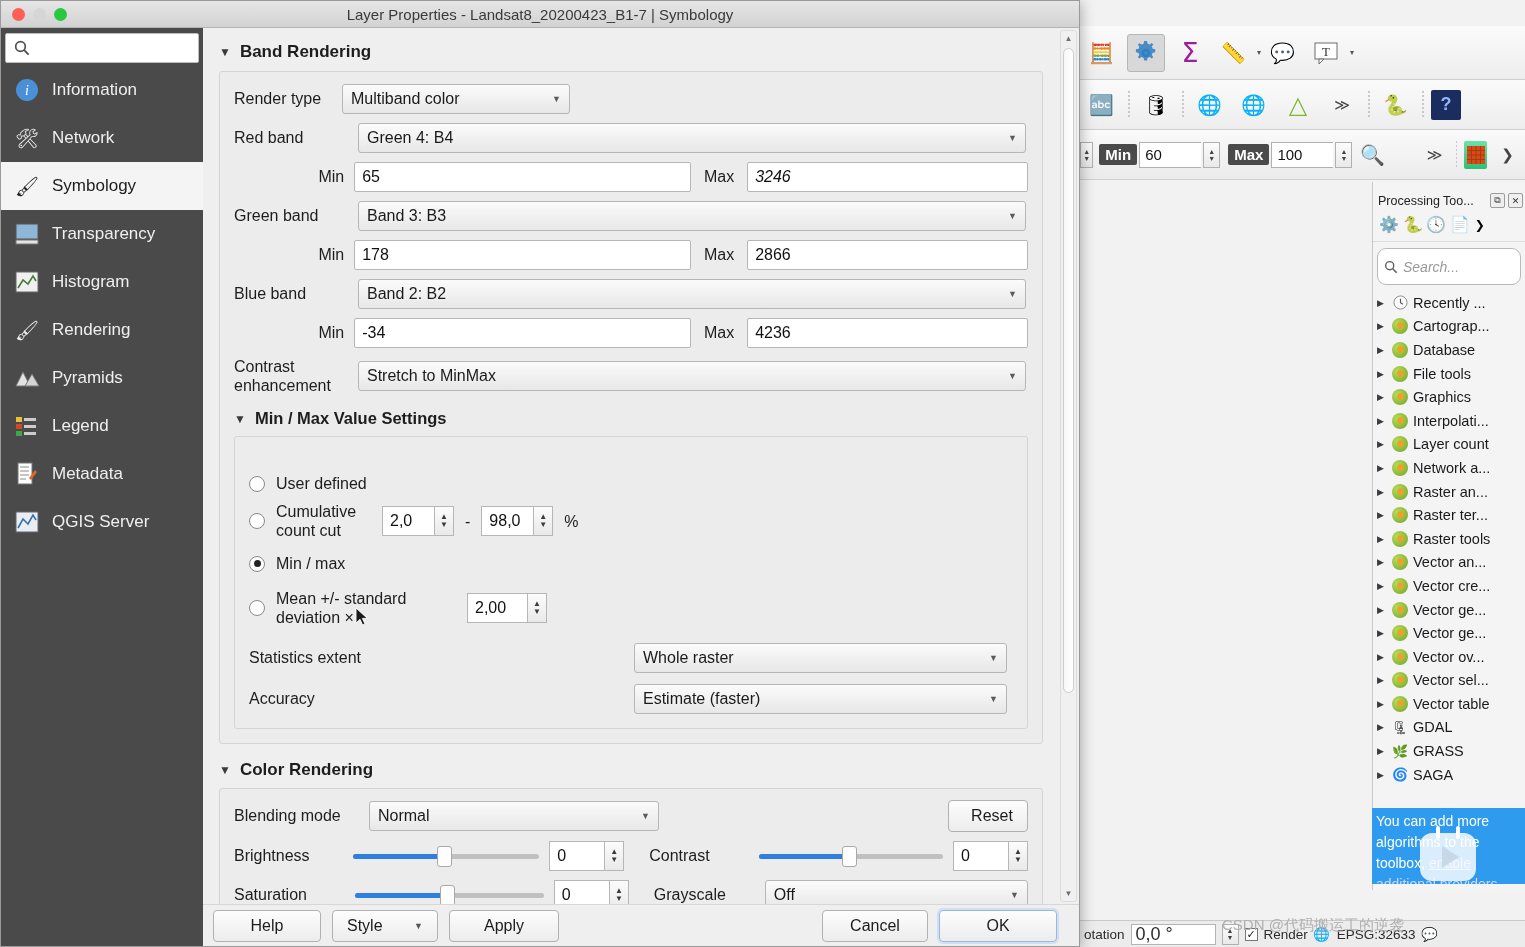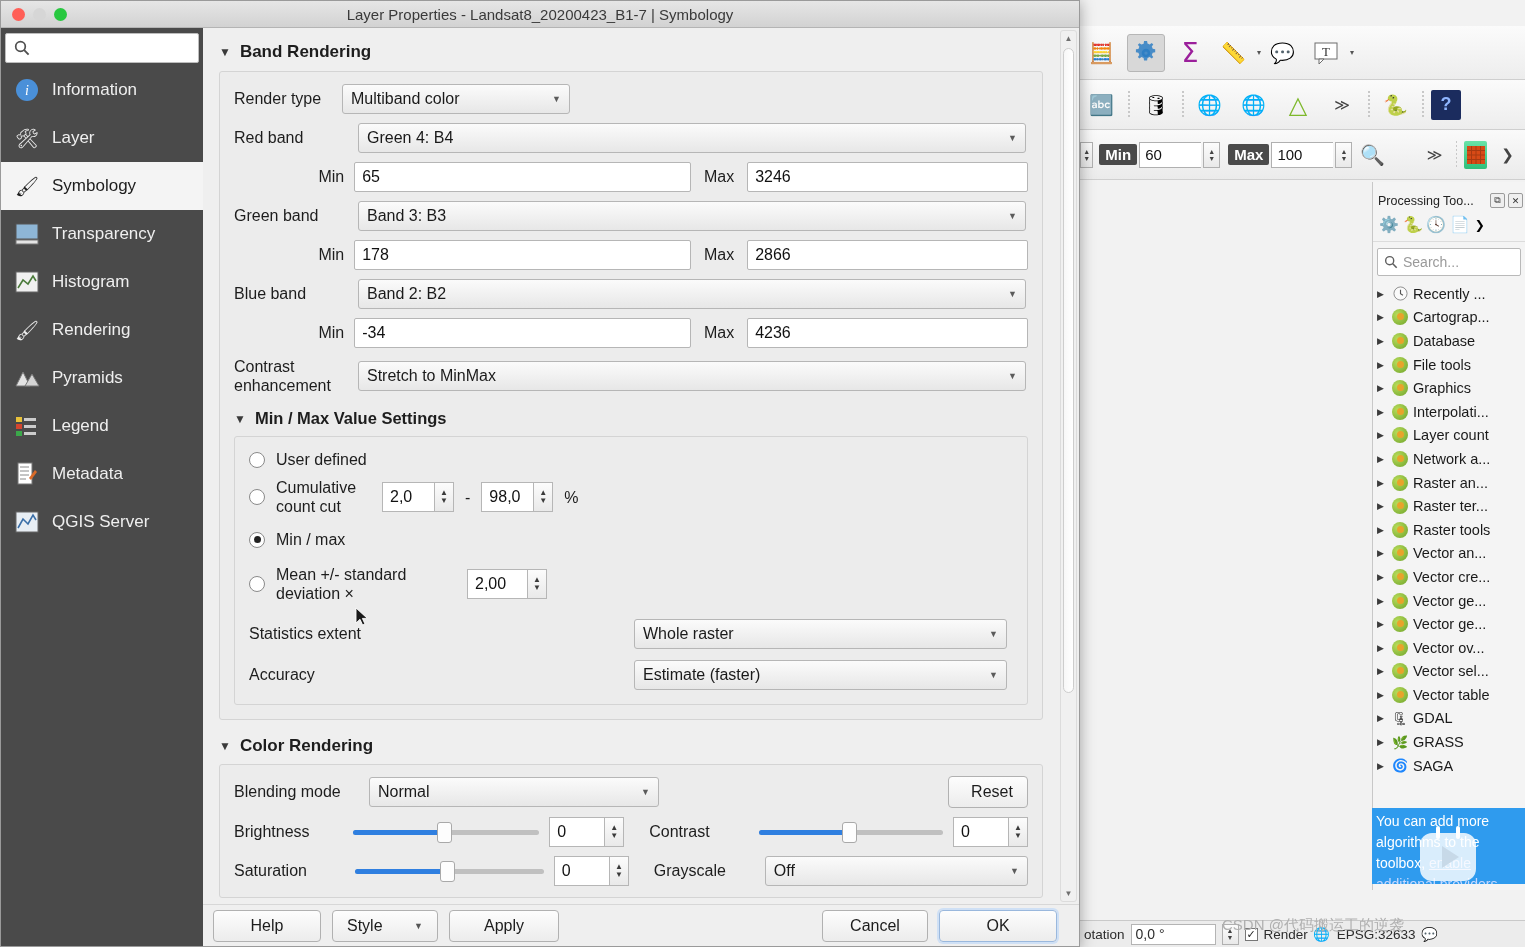--- a/index.html
+++ b/index.html
@@ -58,22 +58,22 @@
     padding: 0 2px 0 5px; font-size: 12.5px; color: #222;
   }
   .dock-title .t { flex: 1; white-space: nowrap; overflow: hidden; }
   .dock-btn { width: 15px; height: 15px; border: 1px solid #9b9b9b; border-radius: 2px;
     font-size: 9px; display: flex; align-items: center; justify-content: center;
     background: #efefef; color: #333; }
   .dock-toolbar { height: 34px; display: flex; align-items: center; gap: 4px; padding-left: 6px;
     border-bottom: 1px solid #dcdcdc; }
   .dock-toolbar .i { font-size: 16px; }
   .search-box {
-    margin: 6px 4px; height: 28px; background: #fff; border: 1px solid #b9b9b9; border-radius: 2px;
-    display: flex; align-items: center; padding: 0 6px; gap: 5px;
+    margin: 6px 4px; height: 37px; background: #fff; border: 1px solid #b9b9b9; border-radius: 9px;
+    display: flex; align-items: center; padding: 0 6px; gap: 5px; font-style: italic;
   }
   .search-box .ph { color: #9a9a9a; font-size: 14px; }
   .tree { padding-left: 4px; }
   .tree-row { display: flex; align-items: center; height: 23.6px; gap: 5px; font-size: 14.5px; color: #1a1a1a; }
   .tree-row .arrow { width: 10px; color: #3b3b3b; font-size: 9px; }
   .qicon { width: 16px; height: 16px; border-radius: 50%;
     background: radial-gradient(circle at 35% 35%, #b9dd5b, #6ea32a);
     position: relative; flex: none; }
   .qicon::after { content: ""; position: absolute; left: 5px; top: 4px; width: 7px; height: 7px;
     border-radius: 50%; background: #e8a32b; }
@@ -98,21 +98,21 @@
   }
   .play-overlay .ear { position: absolute; width: 4px; height: 13px; background: #fff;
     top: -7px; border-radius: 2px; }
 
   .statusbar {
     position: absolute; left: 1080px; top: 920px; width: 445px; height: 27px;
     background: #ececec; border-top: 1px solid #c9c9c9;
     display: flex; align-items: center; gap: 6px; font-size: 13.5px; color: #2c2c2c;
   }
   .st-input { width: 85px; height: 21px; background: #fff; border: 1px solid #b4b4b4;
-    font-size: 14px; padding: 0 4px; line-height: 19px; }
+    font-size: 18px; padding: 0 4px; line-height: 19px; }
   .chk { width: 13px; height: 13px; border: 1px solid #777; background: #fff;
     display: inline-flex; align-items: center; justify-content: center; font-size: 11px; color: #222; }
   .watermark {
     position: absolute; left: 1222px; top: 916px; font-size: 15px; color: #b0b0b0;
     white-space: nowrap; pointer-events: none;
   }
 
   
   .dialog {
     position: absolute; left: 0; top: 0; width: 1080px; height: 947px;
@@ -491,21 +491,21 @@
                   <circle cx="12" cy="12" r="11" fill="#4a90d9"></circle>
                   <text x="12" y="17" font-size="14" font-style="italic" font-family="'Liberation Serif',serif" text-anchor="middle" fill="#fff">i</text>
                 </svg>
               </span>
               <span>Information</span>
             </div>
             <div class="side-item">
               <span class="side-ico">
                 <span style="font-size:19px;">🛠</span>
               </span>
-              <span>Layer</span>
+              <span>Network</span>
             </div>
             <div class="side-item selected">
               <span class="side-ico">
                 <span style="font-size:19px;">🖌</span>
               </span>
               <span>Symbology</span>
             </div>
             <div class="side-item">
               <span class="side-ico">
                 <svg width="24" height="22" viewBox="0 0 24 22">
@@ -605,21 +605,21 @@
               <span class="combo" style="width:668px;">
                 <span class="cv">Green 4: B4</span>
                 <span class="ar">▼</span>
               </span>
             </div>
 
             <div class="row">
               <span class="lbl-w" style="width:124px;text-align:right;padding-right:10px;">Min</span>
               <span class="tinput" style="width:348px;">65</span>
               <span class="lbl-w" style="width:58px;text-align:center;">Max</span>
-              <span class="tinput" style="width:290px;">3246</span>
+              <span class="tinput" style="width:290px;font-style:italic;">3246</span>
             </div>
 
             <div class="row">
               <span class="lbl-w" style="width:124px;">Green band</span>
               <span class="combo" style="width:668px;">
                 <span class="cv">Band 3: B3</span>
                 <span class="ar">▼</span>
               </span>
             </div>
 
@@ -653,21 +653,21 @@
               </span>
             </div>
 
             <div class="group-head" style="margin-top:14px;font-size:16.5px;">
               <span class="tri-down">▼</span>
               <span>Min / Max Value Settings</span>
             </div>
 
             <div class="panel" style="background:#ececec;margin-top:8px;padding:13px 14px 14px 14px;">
 
-              <div class="row" style="gap:11px;">
+              <div class="row" style="gap:11px;margin-top:24px;">
                 <span class="radio"></span>
                 <span class="radio-label">User defined</span>
               </div>
 
               <div class="row" style="gap:11px;margin-bottom:14px;">
                 <span class="radio"></span>
                 <span class="radio-label" style="width:95px;">Cumulative count cut</span>
                 <span class="spin">
                   <span class="sv" style="width:52px;">2,0</span>
                   <span class="sb">

